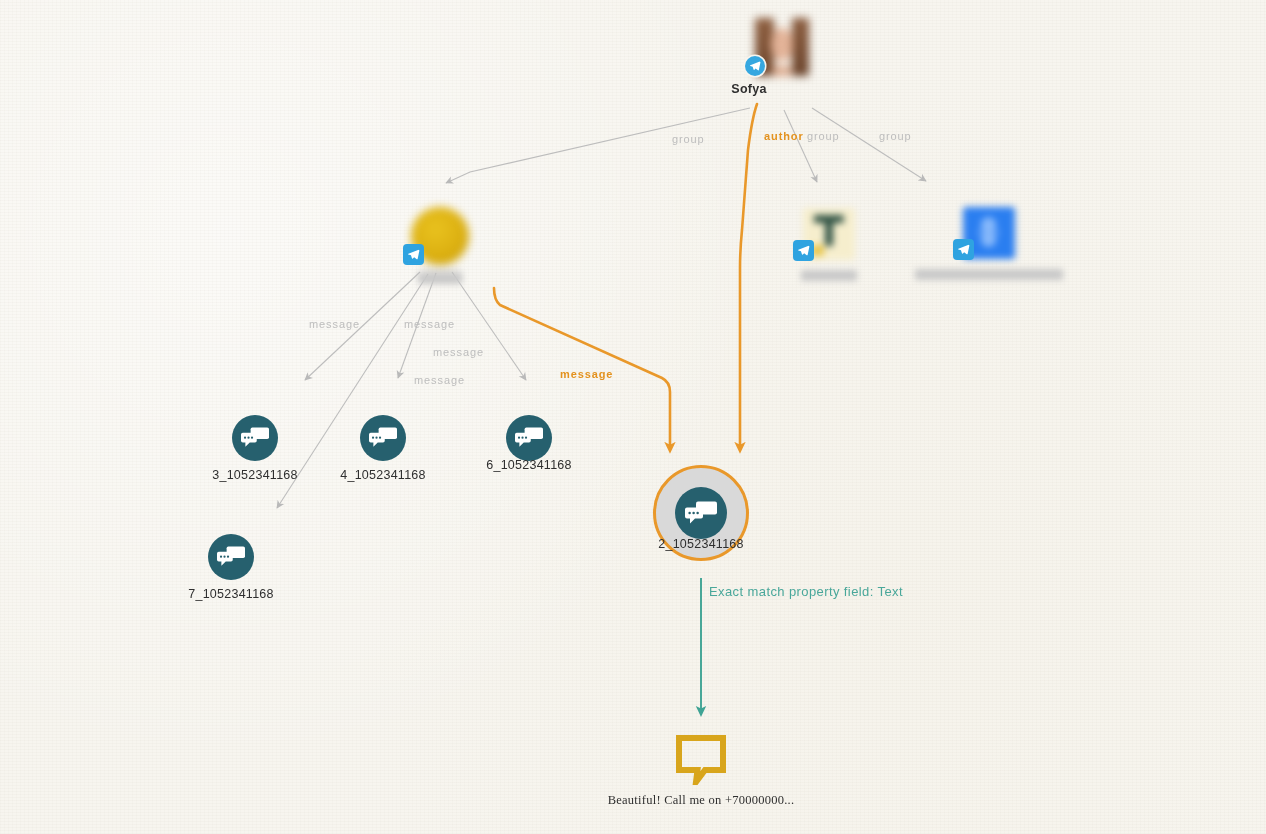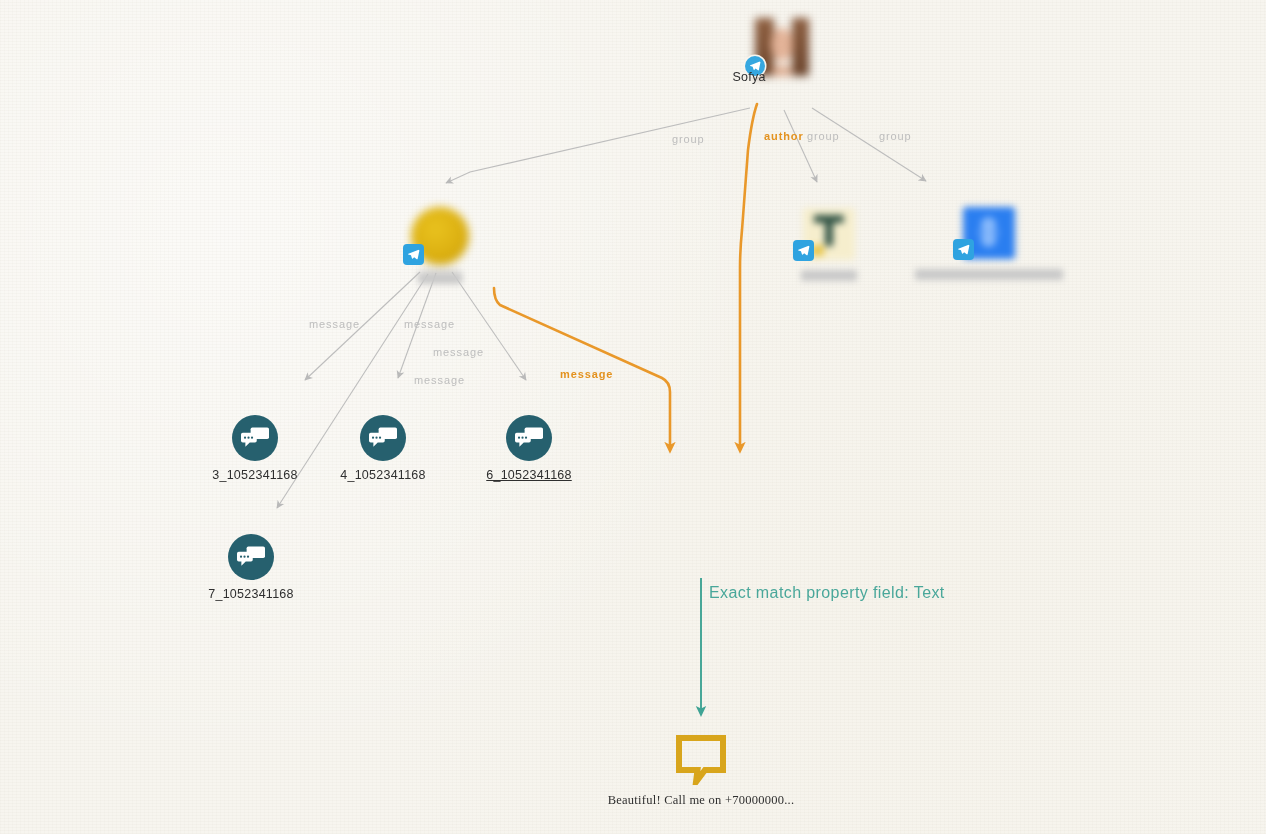--- a/index.html
+++ b/index.html
@@ -19,21 +19,21 @@
       radial-gradient(circle at 72% 75%, rgba(245,242,233,.6), transparent 50%);
   }
   #edges{position:absolute;left:0;top:0;width:1266px;height:834px;}
 
   .edge-label{
     position:absolute;white-space:nowrap;
     font-size:11px;letter-spacing:.9px;
     color:#bdbdbd;pointer-events:none;
   }
   .edge-label.orange{color:#e3921f;font-weight:bold;}
-  .edge-label.teal{color:#49a79a;letter-spacing:.4px;font-size:16px;text-align:right;}
+  .edge-label.teal{color:#49a79a;letter-spacing:.4px;font-size:13px;text-align:right;}
 
   .node{position:absolute;}
   .node-label{
     position:absolute;left:50%;transform:translateX(-50%);
     white-space:nowrap;font-size:12.5px;color:#2f2f2f;
     letter-spacing:.25px;text-align:center;
   }
   .node-label.blurred{
     color:transparent;background:#c9c9c9;
     border-radius:2px;filter:blur(3.4px);
@@ -170,21 +170,21 @@
       <div class="hair-l"></div>
         <div class="hair-r"></div>
       <div class="face"></div>
         <div class="neck"></div>
     </div>
     <div class="tg-circle" style="left:-10px;top:38px;">
       <svg class="tg-plane" width="12" height="12" viewBox="0 0 24 24">
         <path d="M21.5 3.2 2.6 10.6c-1 .4-1 1.1 0 1.4l4.7 1.5 1.8 5.5c.2.6.4.8.9.8.4 0 .6-.2.9-.5l2.3-2.2 4.8 3.5c.9.5 1.5.2 1.7-.8l3.1-14.6c.3-1.2-.5-1.8-1.3-1.5z" fill="#fff"></path>
       </svg>
     </div>
-    <div class="node-label" style="top:52px;">
+    <div class="node-label" style="top:64px;font-weight:bold;">
       <span>Sofya</span><span class="blurred" style="display:inline-block;width:62px;height:13px;vertical-align:-2px;margin-left:4px;"></span>
     </div>
   </div>
 
   <div class="node" style="left:411px;top:207px;width:58px;height:58px;">
     <div class="avatar-yellow"></div>
     <div class="y-shadow" style="top:62px;"></div>
     <div class="tg-square" style="left:-8px;top:37px;">
       <svg class="tg-plane" width="13" height="13" viewBox="0 0 24 24">
         <path d="M21.5 3.2 2.6 10.6c-1 .4-1 1.1 0 1.4l4.7 1.5 1.8 5.5c.2.6.4.8.9.8.4 0 .6-.2.9-.5l2.3-2.2 4.8 3.5c.9.5 1.5.2 1.7-.8l3.1-14.6c.3-1.2-.5-1.8-1.3-1.5z" fill="#fff"></path>
@@ -253,38 +253,54 @@
       <svg width="28" height="24" viewBox="0 0 32 26">
         <path d="M13 1h17a2 2 0 0 1 2 2v9a2 2 0 0 1-2 2H13a2 2 0 0 1-2-2V3a2 2 0 0 1 2-2z" fill="#fff"></path>
         <path d="M2 7h14a2 2 0 0 1 2 2v7a2 2 0 0 1-2 2h-6l-5 5v-5H2a2 2 0 0 1-2-2V9a2 2 0 0 1 2-2z" fill="#fff"></path>
         <g fill="#26606e">
             <circle cx="4.6" cy="12.6" r="1.25"></circle>
             <circle cx="8.6" cy="12.6" r="1.25"></circle>
             <circle cx="12.6" cy="12.6" r="1.25"></circle>
           </g>
       </svg>
     </div>
-    <div class="node-label" style="top:53px;text-decoration:underline;">6_1052341168</div>
-  </div>
-
-  <div class="node" style="left:228px;top:534px;width:46px;height:46px;text-decoration:underline;">
+    <div class="node-label" style="top:43px;">6_1052341168</div>
+  </div>
+
+  <div class="node" style="left:208px;top:534px;width:46px;height:46px;text-decoration:underline;">
     <div class="msg-node">
       <svg width="28" height="24" viewBox="0 0 32 26">
         <path d="M13 1h17a2 2 0 0 1 2 2v9a2 2 0 0 1-2 2H13a2 2 0 0 1-2-2V3a2 2 0 0 1 2-2z" fill="#fff"></path>
         <path d="M2 7h14a2 2 0 0 1 2 2v7a2 2 0 0 1-2 2h-6l-5 5v-5H2a2 2 0 0 1-2-2V9a2 2 0 0 1 2-2z" fill="#fff"></path>
         <g fill="#26606e">
             <circle cx="4.6" cy="12.6" r="1.25"></circle>
             <circle cx="8.6" cy="12.6" r="1.25"></circle>
             <circle cx="12.6" cy="12.6" r="1.25"></circle>
           </g>
       </svg>
     </div>
     <div class="node-label" style="top:53px;">7_1052341168</div>
   </div>
 
+  <div class="node" style="left:653px;top:465px;width:96px;height:96px;">
+    <div class="sel-ring">
+      <div class="msg-node">
+        <svg width="32" height="27" viewBox="0 0 32 26">
+          <path d="M13 1h17a2 2 0 0 1 2 2v9a2 2 0 0 1-2 2H13a2 2 0 0 1-2-2V3a2 2 0 0 1 2-2z" fill="#fff"></path>
+          <path d="M2 7h14a2 2 0 0 1 2 2v7a2 2 0 0 1-2 2h-6l-5 5v-5H2a2 2 0 0 1-2-2V9a2 2 0 0 1 2-2z" fill="#fff"></path>
+          <g fill="#26606e">
+              <circle cx="4.6" cy="12.6" r="1.25"></circle>
+              <circle cx="8.6" cy="12.6" r="1.25"></circle>
+              <circle cx="12.6" cy="12.6" r="1.25"></circle>
+            </g>
+        </svg>
+      </div>
+    </div>
+    <div class="node-label" style="top:72px;">2_1052341168</div>
+  </div>
 
   <div class="node" style="left:675px;top:735px;width:52px;height:50px;font-family:Liberation Serif, serif;">
     <div class="bubble-out">
       <svg width="52" height="50" viewBox="0 0 52 50">
         <path d="M4 3h44v32H30l-9 12 1.5-12H4z" fill="none" stroke="#d8a51c" stroke-width="6" stroke-linejoin="miter"></path>
       </svg>
     </div>
     <div class="node-label" style="top:58px;">Beautiful! Call me on +70000000...</div>
   </div>
 

